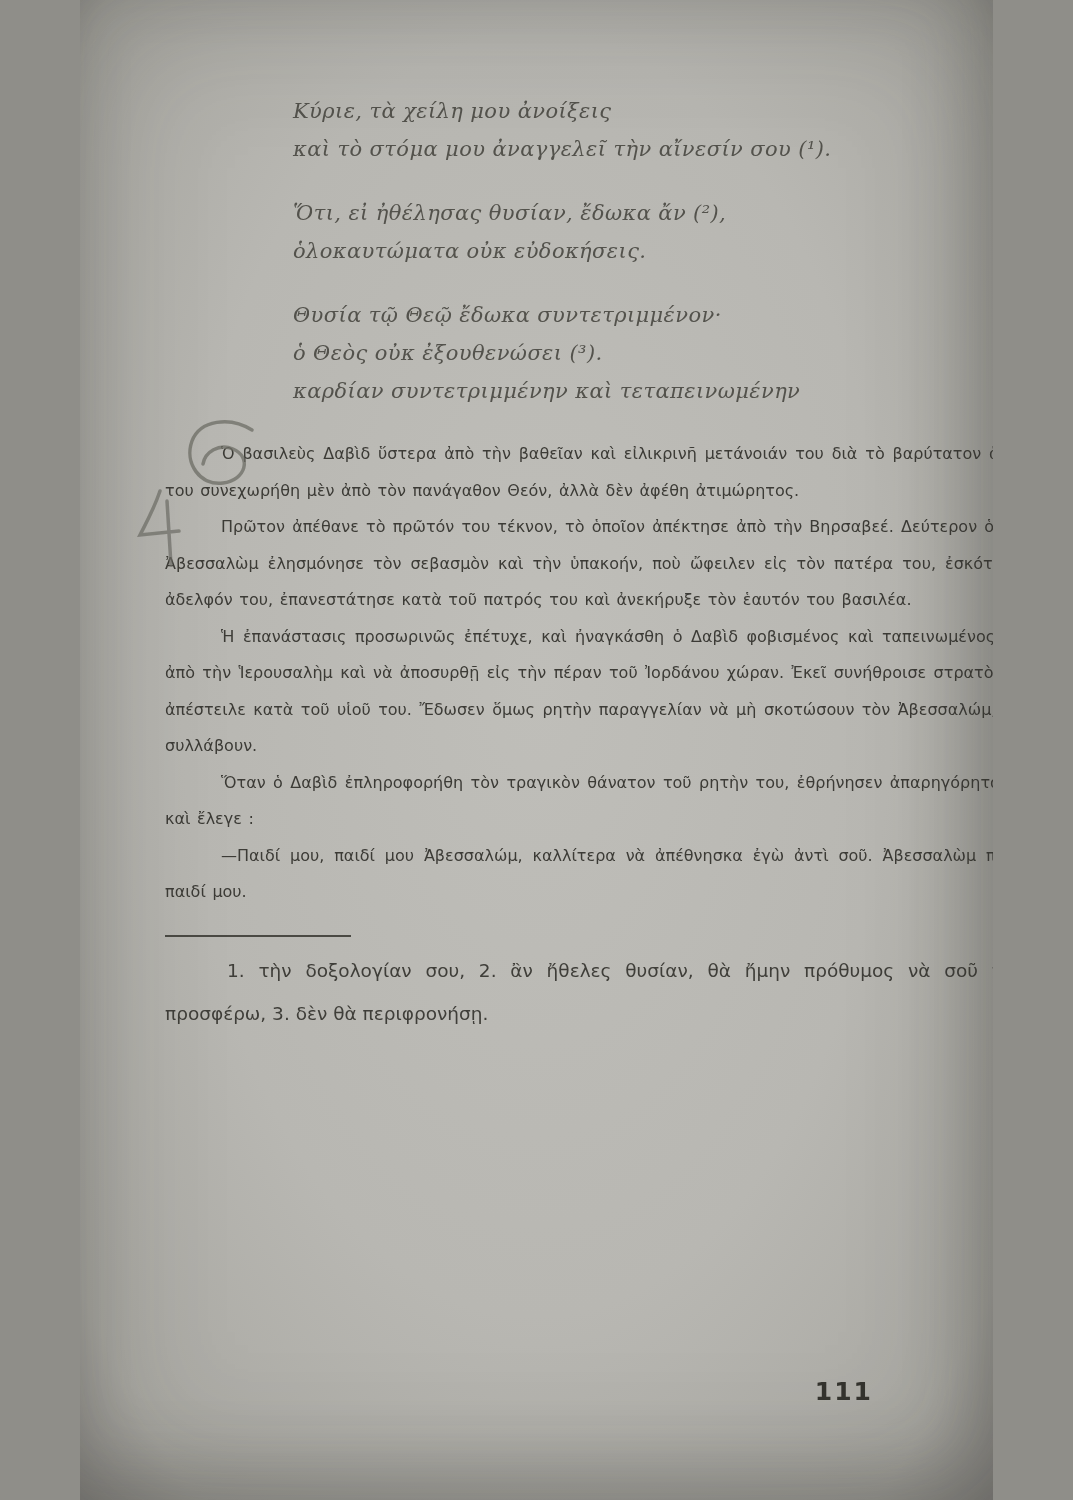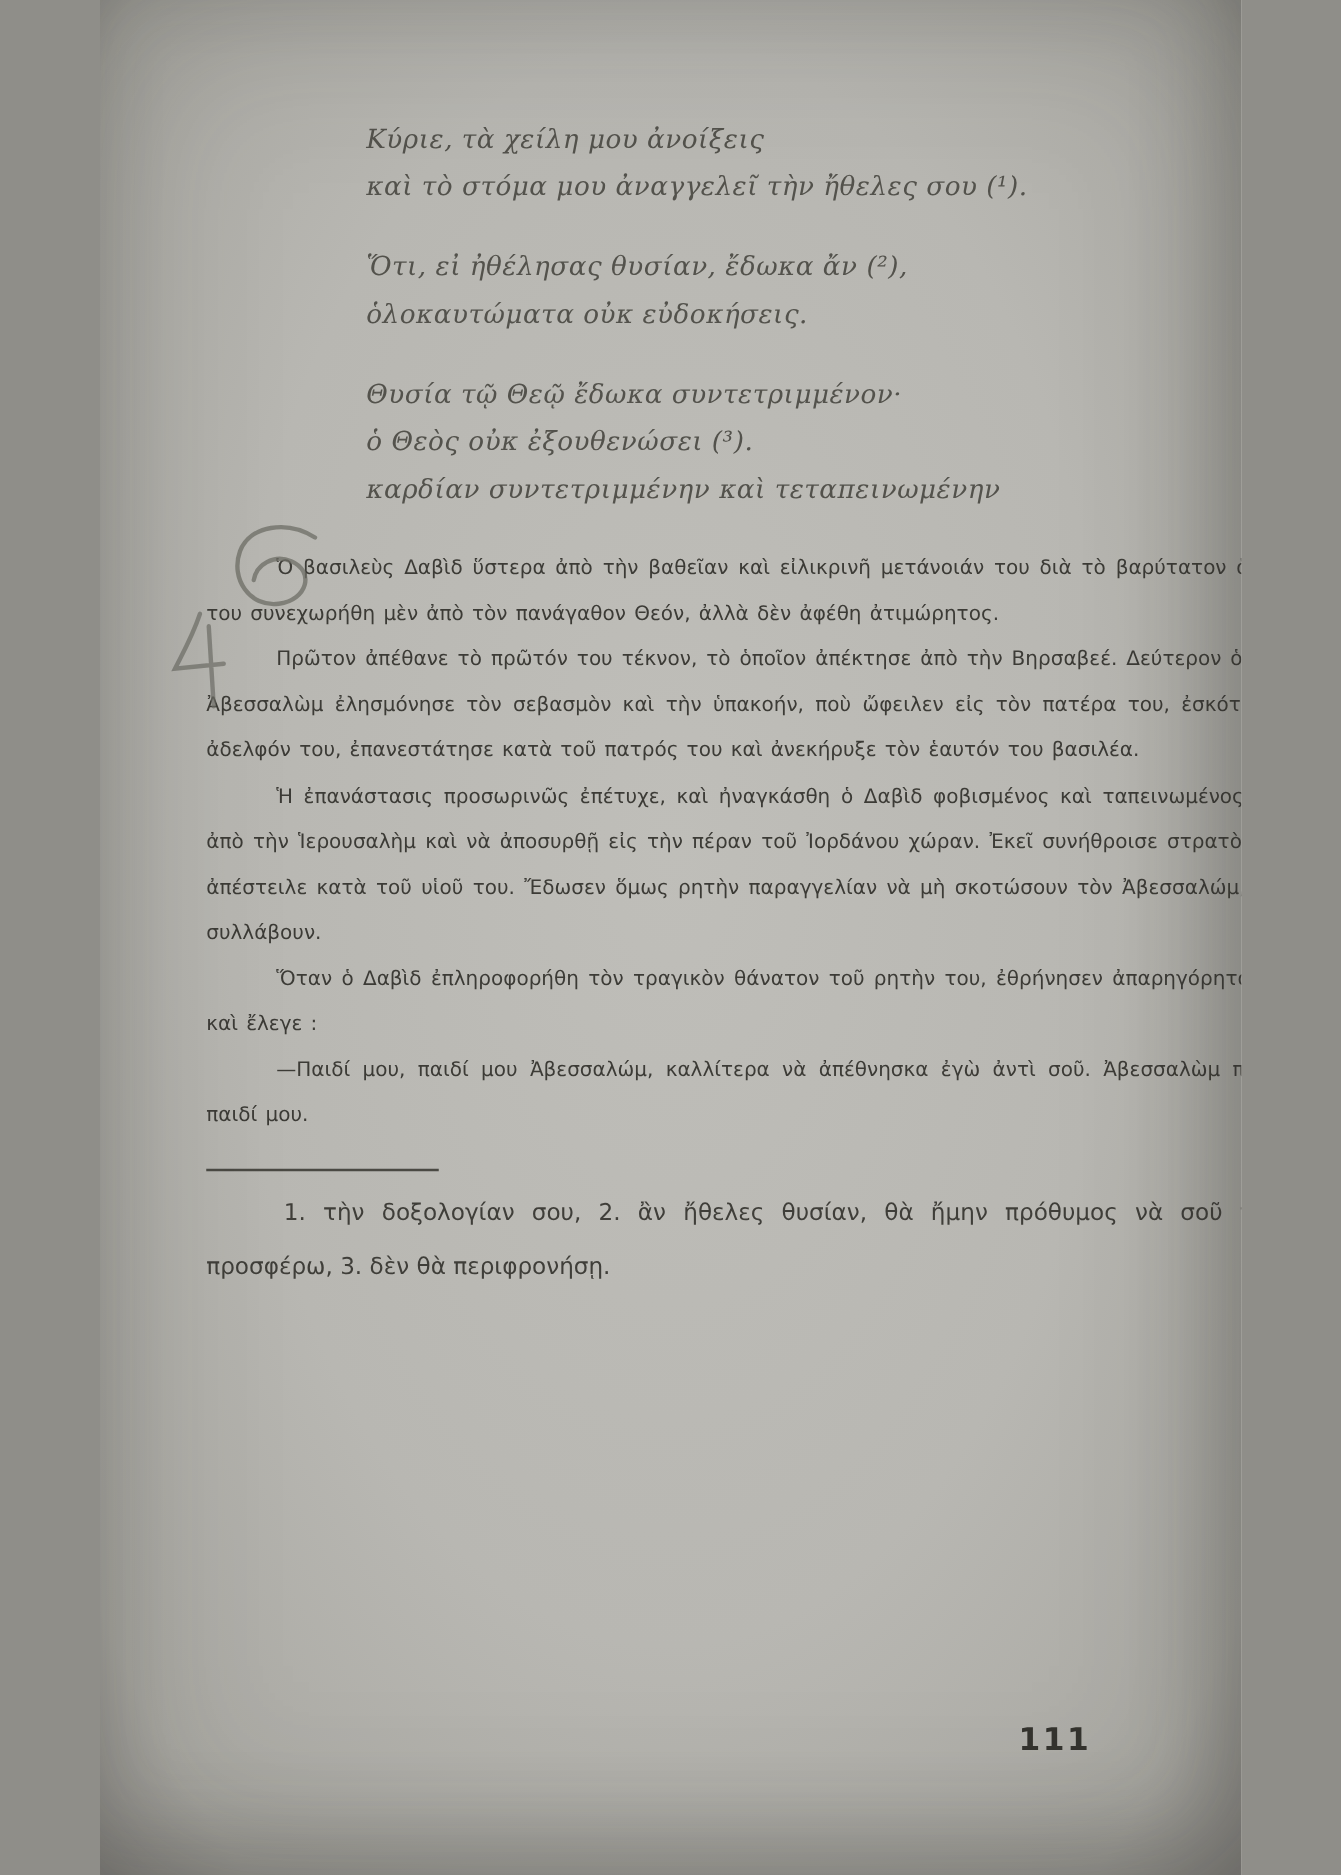--- a/index.html
+++ b/index.html
@@ -93,21 +93,21 @@
 </head>
 <body>
 
 <div class="scan-page">
 
   <div class="content">
 
     <div class="verses">
       <div class="stanza">
         <span class="verse-line">Κύριε, τὰ χείλη μου ἀνοίξεις</span>
-        <span class="verse-line">καὶ τὸ στόμα μου ἀναγγελεῖ τὴν ἤθελες σου (¹).</span>
+        <span class="verse-line">καὶ τὸ στόμα μου ἀναγγελεῖ τὴν αἴνεσίν σου (¹).</span>
       </div>
       <div class="stanza">
         <span class="verse-line">Ὅτι, εἰ ἠθέλησας θυσίαν, ἔδωκα ἄν (²),</span>
         <span class="verse-line">ὁλοκαυτώματα οὐκ εὐδοκήσεις.</span>
       </div>
       <div class="stanza">
         <span class="verse-line">Θυσία τῷ Θεῷ ἔδωκα συντετριμμένον·</span>
         <span class="verse-line">ὁ Θεὸς οὐκ ἐξουθενώσει (³).</span>
         <span class="verse-line">καρδίαν συντετριμμένην καὶ τεταπεινωμένην</span>
       </div>

